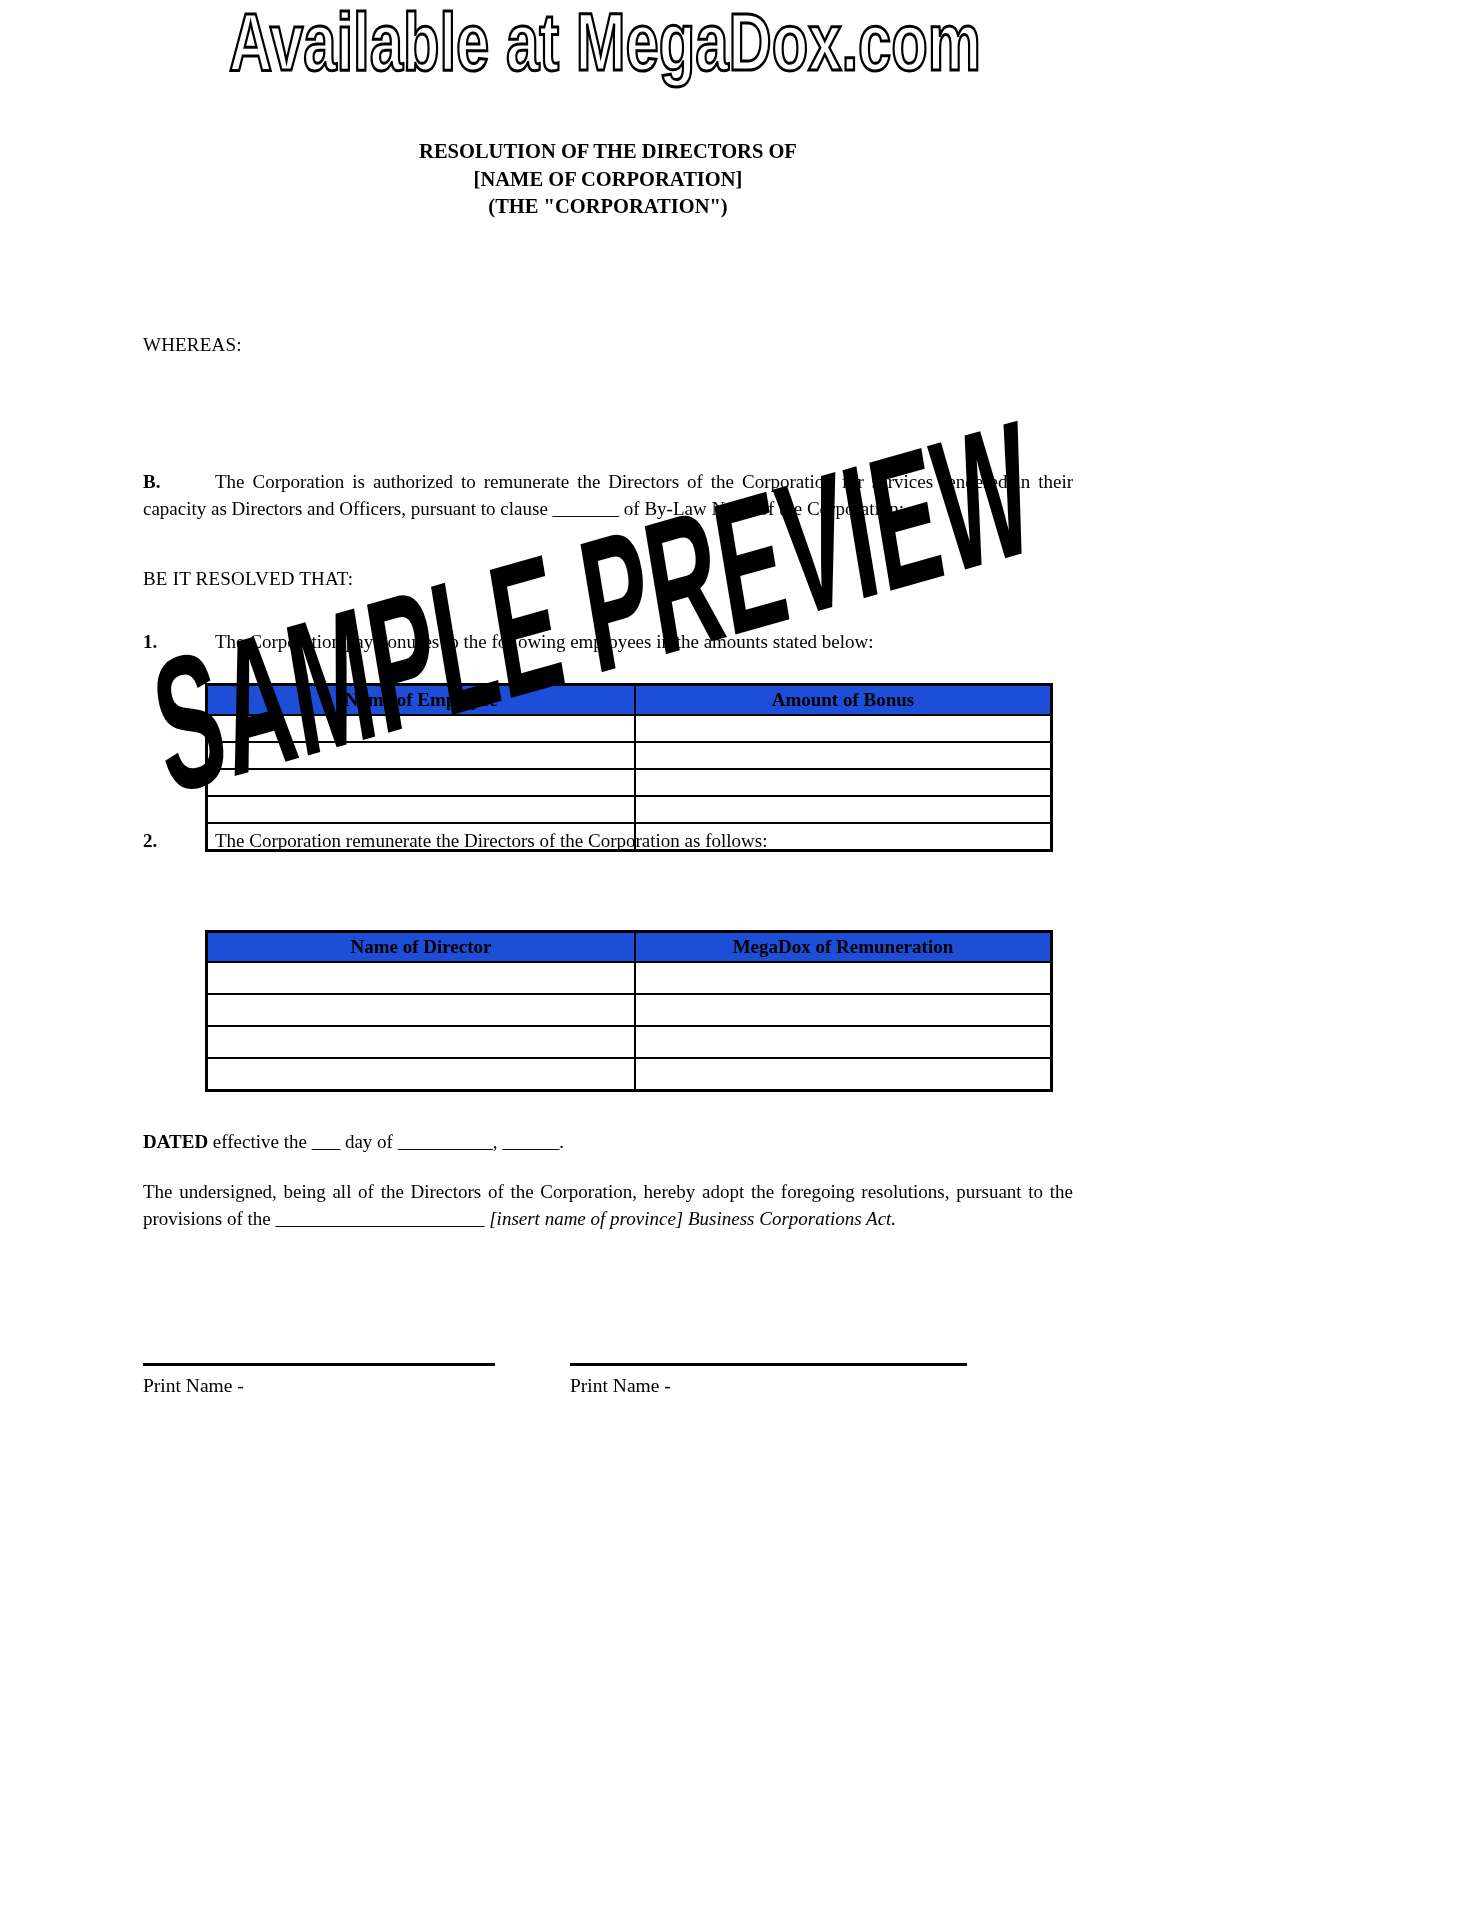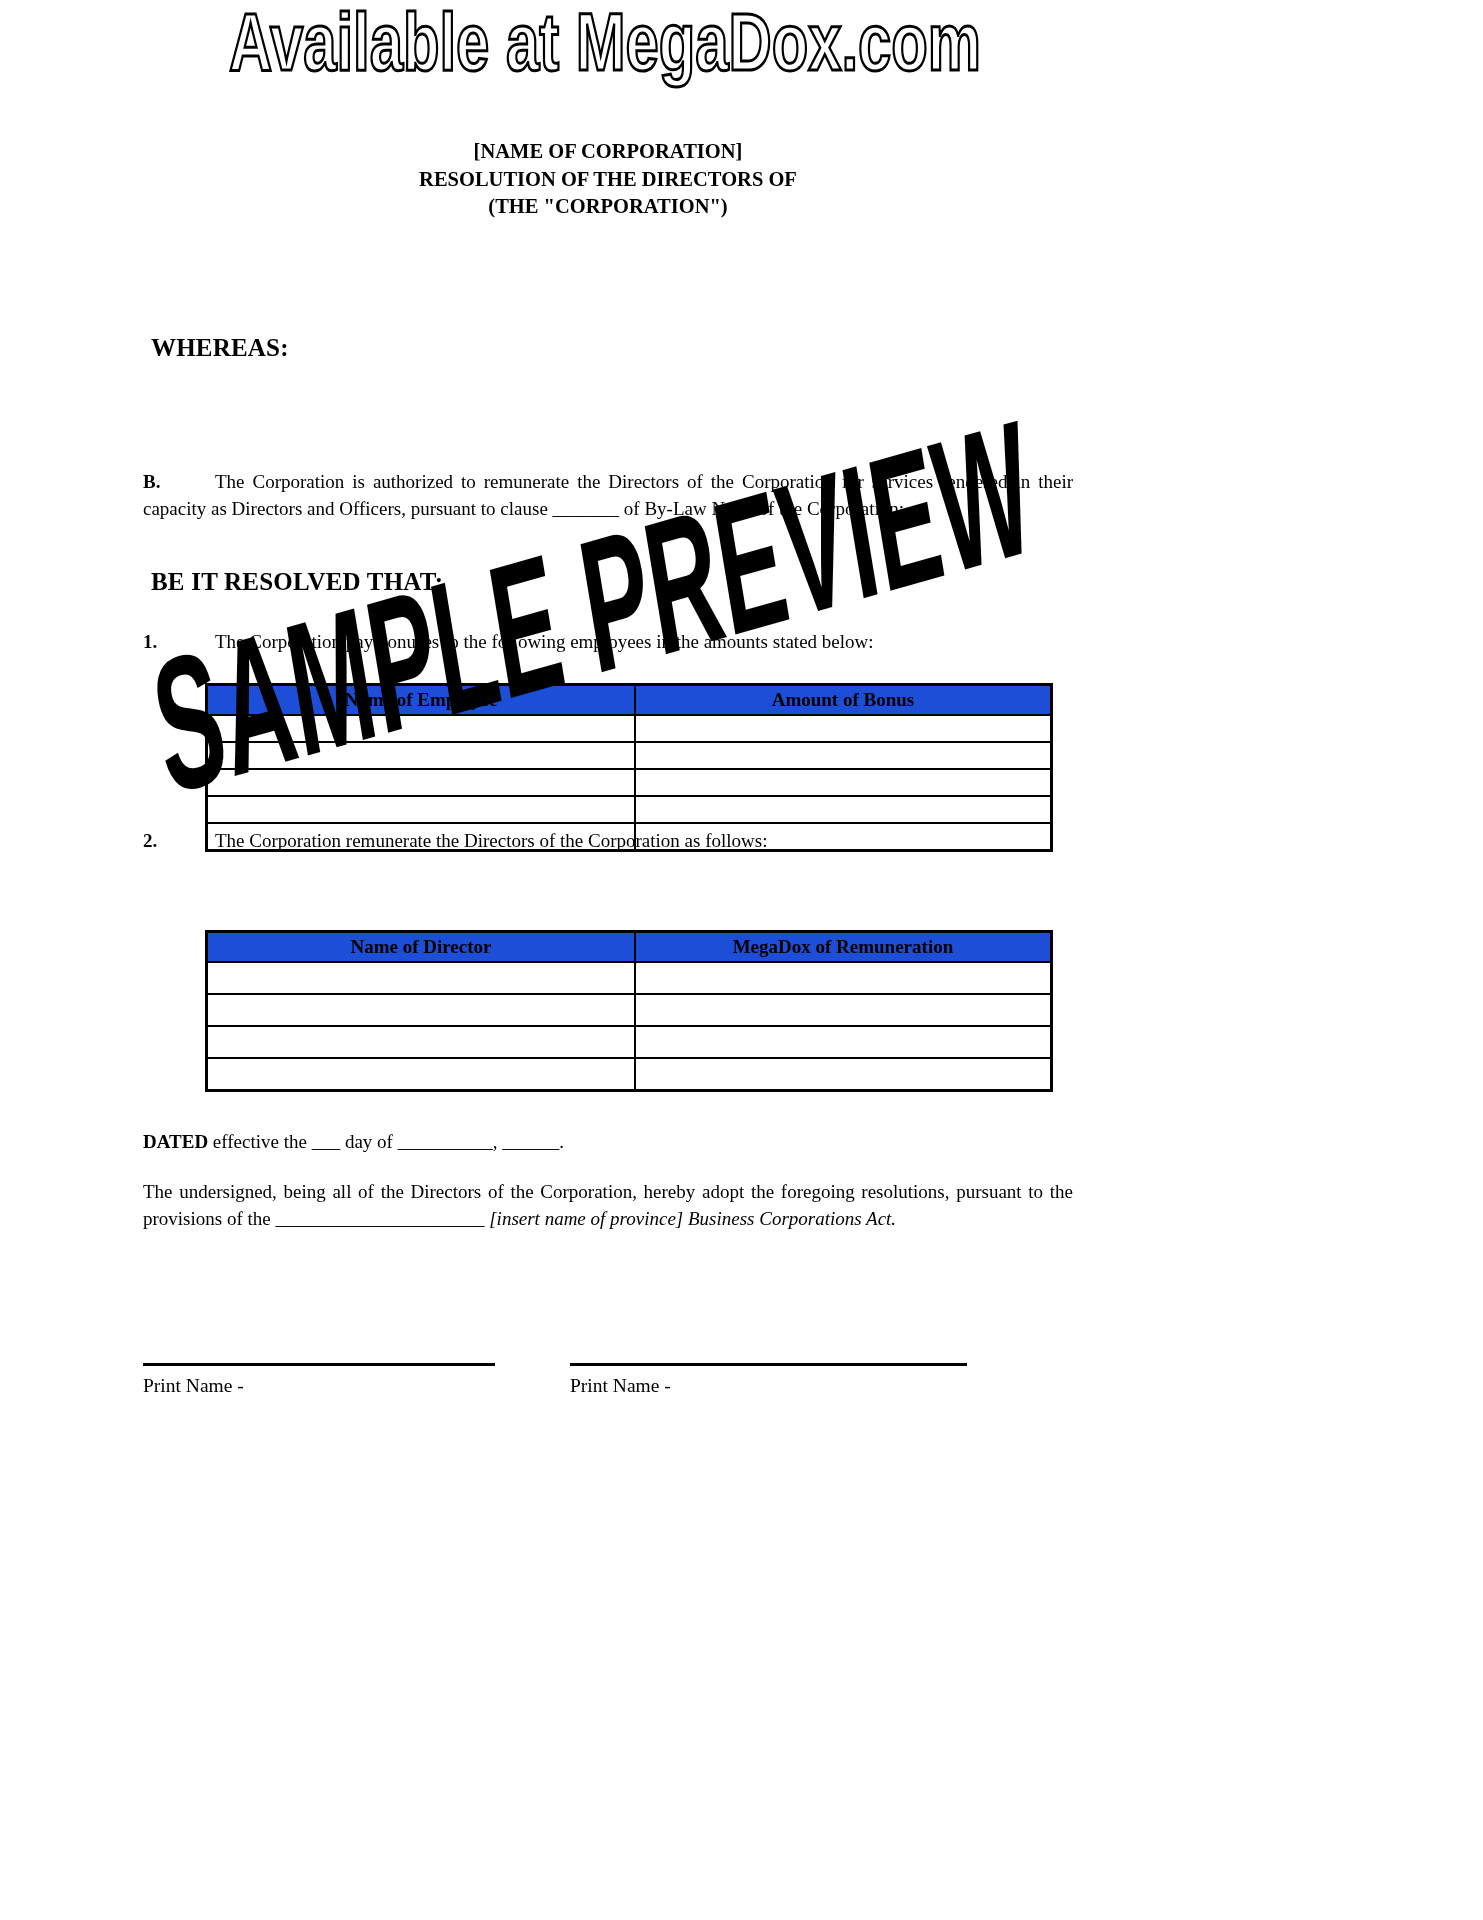--- a/index.html
+++ b/index.html
@@ -7,21 +7,21 @@
     position:relative;
     width:1483px;height:1920px;
     background:#ffffff;
     color:#000;
     font-family:"Liberation Serif","DejaVu Serif",serif;
     overflow:hidden;
   }
   .banner-svg{position:absolute;top:0;left:0;}
   .block{position:absolute;left:143px;width:930px;margin:0;}
   .title-block{top:138px;text-align:center;font-weight:bold;font-size:20.5px;line-height:27.5px;}
-  .heading{font-weight:bold;font-size:25px;letter-spacing:.2px;margin-left:8px;}
+  .heading{font-weight:normal;font-size:19px;letter-spacing:.2px;}
   .para{text-align:justify;font-size:19px;line-height:27px;}
   .plabel{display:inline-block;width:72px;font-weight:bold;}
   .bold{font-weight:bold;}
   .it{font-style:italic;}
   .doc-table{
     position:absolute;left:205px;width:848px;
     border-collapse:collapse;border:3px solid #000;
     table-layout:fixed;
   }
   .doc-table th{
@@ -42,22 +42,22 @@
 </head>
 <body>
 
 <div class="page">
 
   <svg class="banner-svg" width="1483" height="95">
     <text x="605" y="70" text-anchor="middle" font-family="Liberation Sans, sans-serif" font-size="82" font-weight="bold" fill="#ffffff" stroke="#000000" stroke-width="3" textLength="752" lengthAdjust="spacingAndGlyphs">Available at MegaDox.com</text>
   </svg>
 
   <div class="block title-block">
+    <div>RESOLUTION OF THE DIRECTORS OF</div>
     <div>[NAME OF CORPORATION]</div>
-    <div>RESOLUTION OF THE DIRECTORS OF</div>
     <div>(THE "CORPORATION")</div>
   </div>
 
   <div class="block heading" style="top:334px">WHEREAS:</div>
 
 
   <p class="block para" style="top:468px"><span class="plabel">B.</span><span>The Corporation is authorized to remunerate the Directors of the Corporation for services rendered in their capacity as Directors and Officers, pursuant to clause _______ of By-Law No. 1 of the Corporation;</span></p>
 
   <div class="block heading" style="top:568px">BE IT RESOLVED THAT:</div>
 

